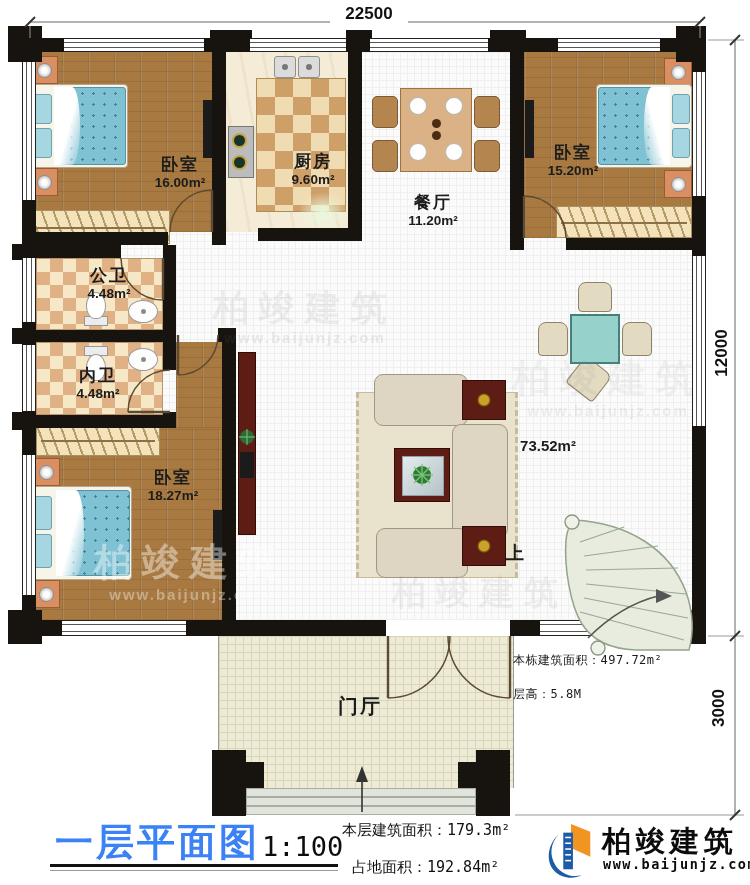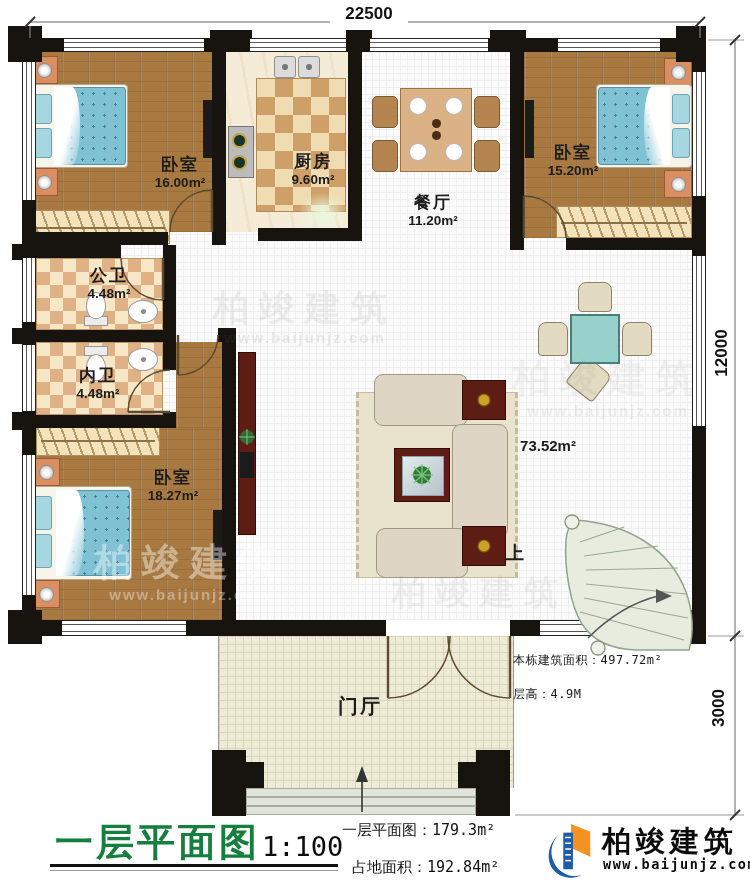--- a/index.html
+++ b/index.html
@@ -64,21 +64,21 @@
   
   .rl{position:absolute;text-align:center;z-index:6;color:#1c1c1c;font-weight:700;line-height:1.15;}
   .rl .nm{font-size:17px;letter-spacing:2px;}
   .rl .ar{font-size:13.5px;letter-spacing:0;}
   .rl.big .nm{font-size:20px;} .rl.big .ar{font-size:15px;}
   .dimtxt{position:absolute;z-index:6;font-weight:700;font-size:17px;color:#111;background:#fff;padding:0 4px;text-align:center;}
   .note{position:absolute;z-index:6;font-size:12px;color:#1a1a1a;letter-spacing:.5px;font-family:"DejaVu Sans Mono","Liberation Sans",sans-serif;}
   .wm{position:absolute;z-index:7;pointer-events:none;text-align:center;font-weight:700;line-height:1.2;}
   .wm .b{letter-spacing:10px;} .wm .s{letter-spacing:2px;}
   
-  .ft-title{position:absolute;font-size:38px;font-weight:700;color:#15803d;letter-spacing:3px;z-index:6;}
+  .ft-title{position:absolute;font-size:38px;font-weight:700;color:#3b82f6;letter-spacing:3px;z-index:6;}
   .ft-scale{position:absolute;font-size:27px;font-weight:400;color:#0d0d0d;z-index:6;font-family:"DejaVu Sans Mono",monospace;}
   .ft-note{position:absolute;font-size:15px;color:#101010;z-index:6;font-family:"DejaVu Sans Mono","Liberation Sans",sans-serif;}
   .uline{position:absolute;background:#111;z-index:6;}
   .brand-name{position:absolute;font-size:29px;font-weight:700;color:#0b0b0b;letter-spacing:5px;z-index:6;}
   .brand-site{position:absolute;font-size:13.5px;font-weight:700;color:#0b0b0b;letter-spacing:1.5px;z-index:6;font-family:"DejaVu Sans Mono",monospace;}
   svg.overlay{position:absolute;left:0;top:0;z-index:5;pointer-events:none;}
 </style>
 </head>
 <body>
 
@@ -337,21 +337,21 @@
 </div>
 <div class="rl big" style="left:305px;top:695px;width:110px">
   <div class="nm">门厅</div>
 </div>
 <div class="rl" style="left:495px;top:543px;width:40px;font-size:18px">上</div>
 
 <div class="dimtxt" style="left:330px;top:4px;width:70px">22500</div>
 <div class="dimtxt" style="left:685px;top:343px;width:66px;transform:rotate(-90deg)">12000</div>
 <div class="dimtxt" style="left:687px;top:698px;width:56px;transform:rotate(-90deg)">3000</div>
 <div class="note" style="left:513px;top:652px">本栋建筑面积：497.72m²</div>
-<div class="note" style="left:513px;top:686px">层高：4.9M</div>
+<div class="note" style="left:513px;top:686px">层高：5.8M</div>
 
 <div class="wm" style="left:170px;top:286px;width:270px;color:rgba(110,110,110,.10)">
   <div class="b" style="font-size:36px">柏竣建筑</div>
   <div class="s" style="font-size:15px;color:rgba(110,110,110,.13)">www.baijunjz.com</div>
 </div>
 <div class="wm" style="left:55px;top:540px;width:270px;color:rgba(255,255,255,.42)">
   <div class="b" style="font-size:38px">柏竣建筑</div>
   <div class="s" style="font-size:15px;color:rgba(255,255,255,.36)">www.baijunjz.com</div>
 </div>
 <div class="wm" style="left:478px;top:356px;width:260px;color:rgba(110,110,110,.08)">
@@ -359,21 +359,21 @@
   <div class="s" style="font-size:15px;color:rgba(110,110,110,.10)">www.baijunjz.com</div>
 </div>
 <div class="wm" style="left:355px;top:572px;width:250px;color:rgba(110,110,110,.09)">
   <div class="b" style="font-size:34px">柏竣建筑</div>
 </div>
 
 <div class="ft-title" style="left:55px;top:817px">一层平面图</div>
 <i class="uline" style="left:50px;top:864px;width:288px;height:3px"></i>
 <i class="uline" style="left:50px;top:870px;width:288px;height:1px;background:#9a9a9a"></i>
 <div class="ft-scale" style="left:262px;top:831px">1:100</div>
-<div class="ft-note" style="left:342px;top:821px">一层平面图：179.3m²</div>
+<div class="ft-note" style="left:342px;top:821px">本层建筑面积：179.3m²</div>
 <div class="ft-note" style="left:352px;top:858px">占地面积：192.84m²</div>
 <svg class="abs" style="left:544px;top:820px;z-index:6" width="54" height="60" viewBox="0 0 56 62">
   <path d="M28 4 L48 12 L48 38 L28 29 Z" fill="#f29422"></path>
   <rect x="20" y="13" width="10" height="38" fill="#1c5ca6"></rect>
   <g stroke="#ffffff" stroke-width="1.6">
       <path d="M22 18 H28"></path>
       <path d="M22 24 H28"></path>
       <path d="M22 30 H28"></path>
       <path d="M22 36 H28"></path>
       <path d="M22 42 H28"></path>

